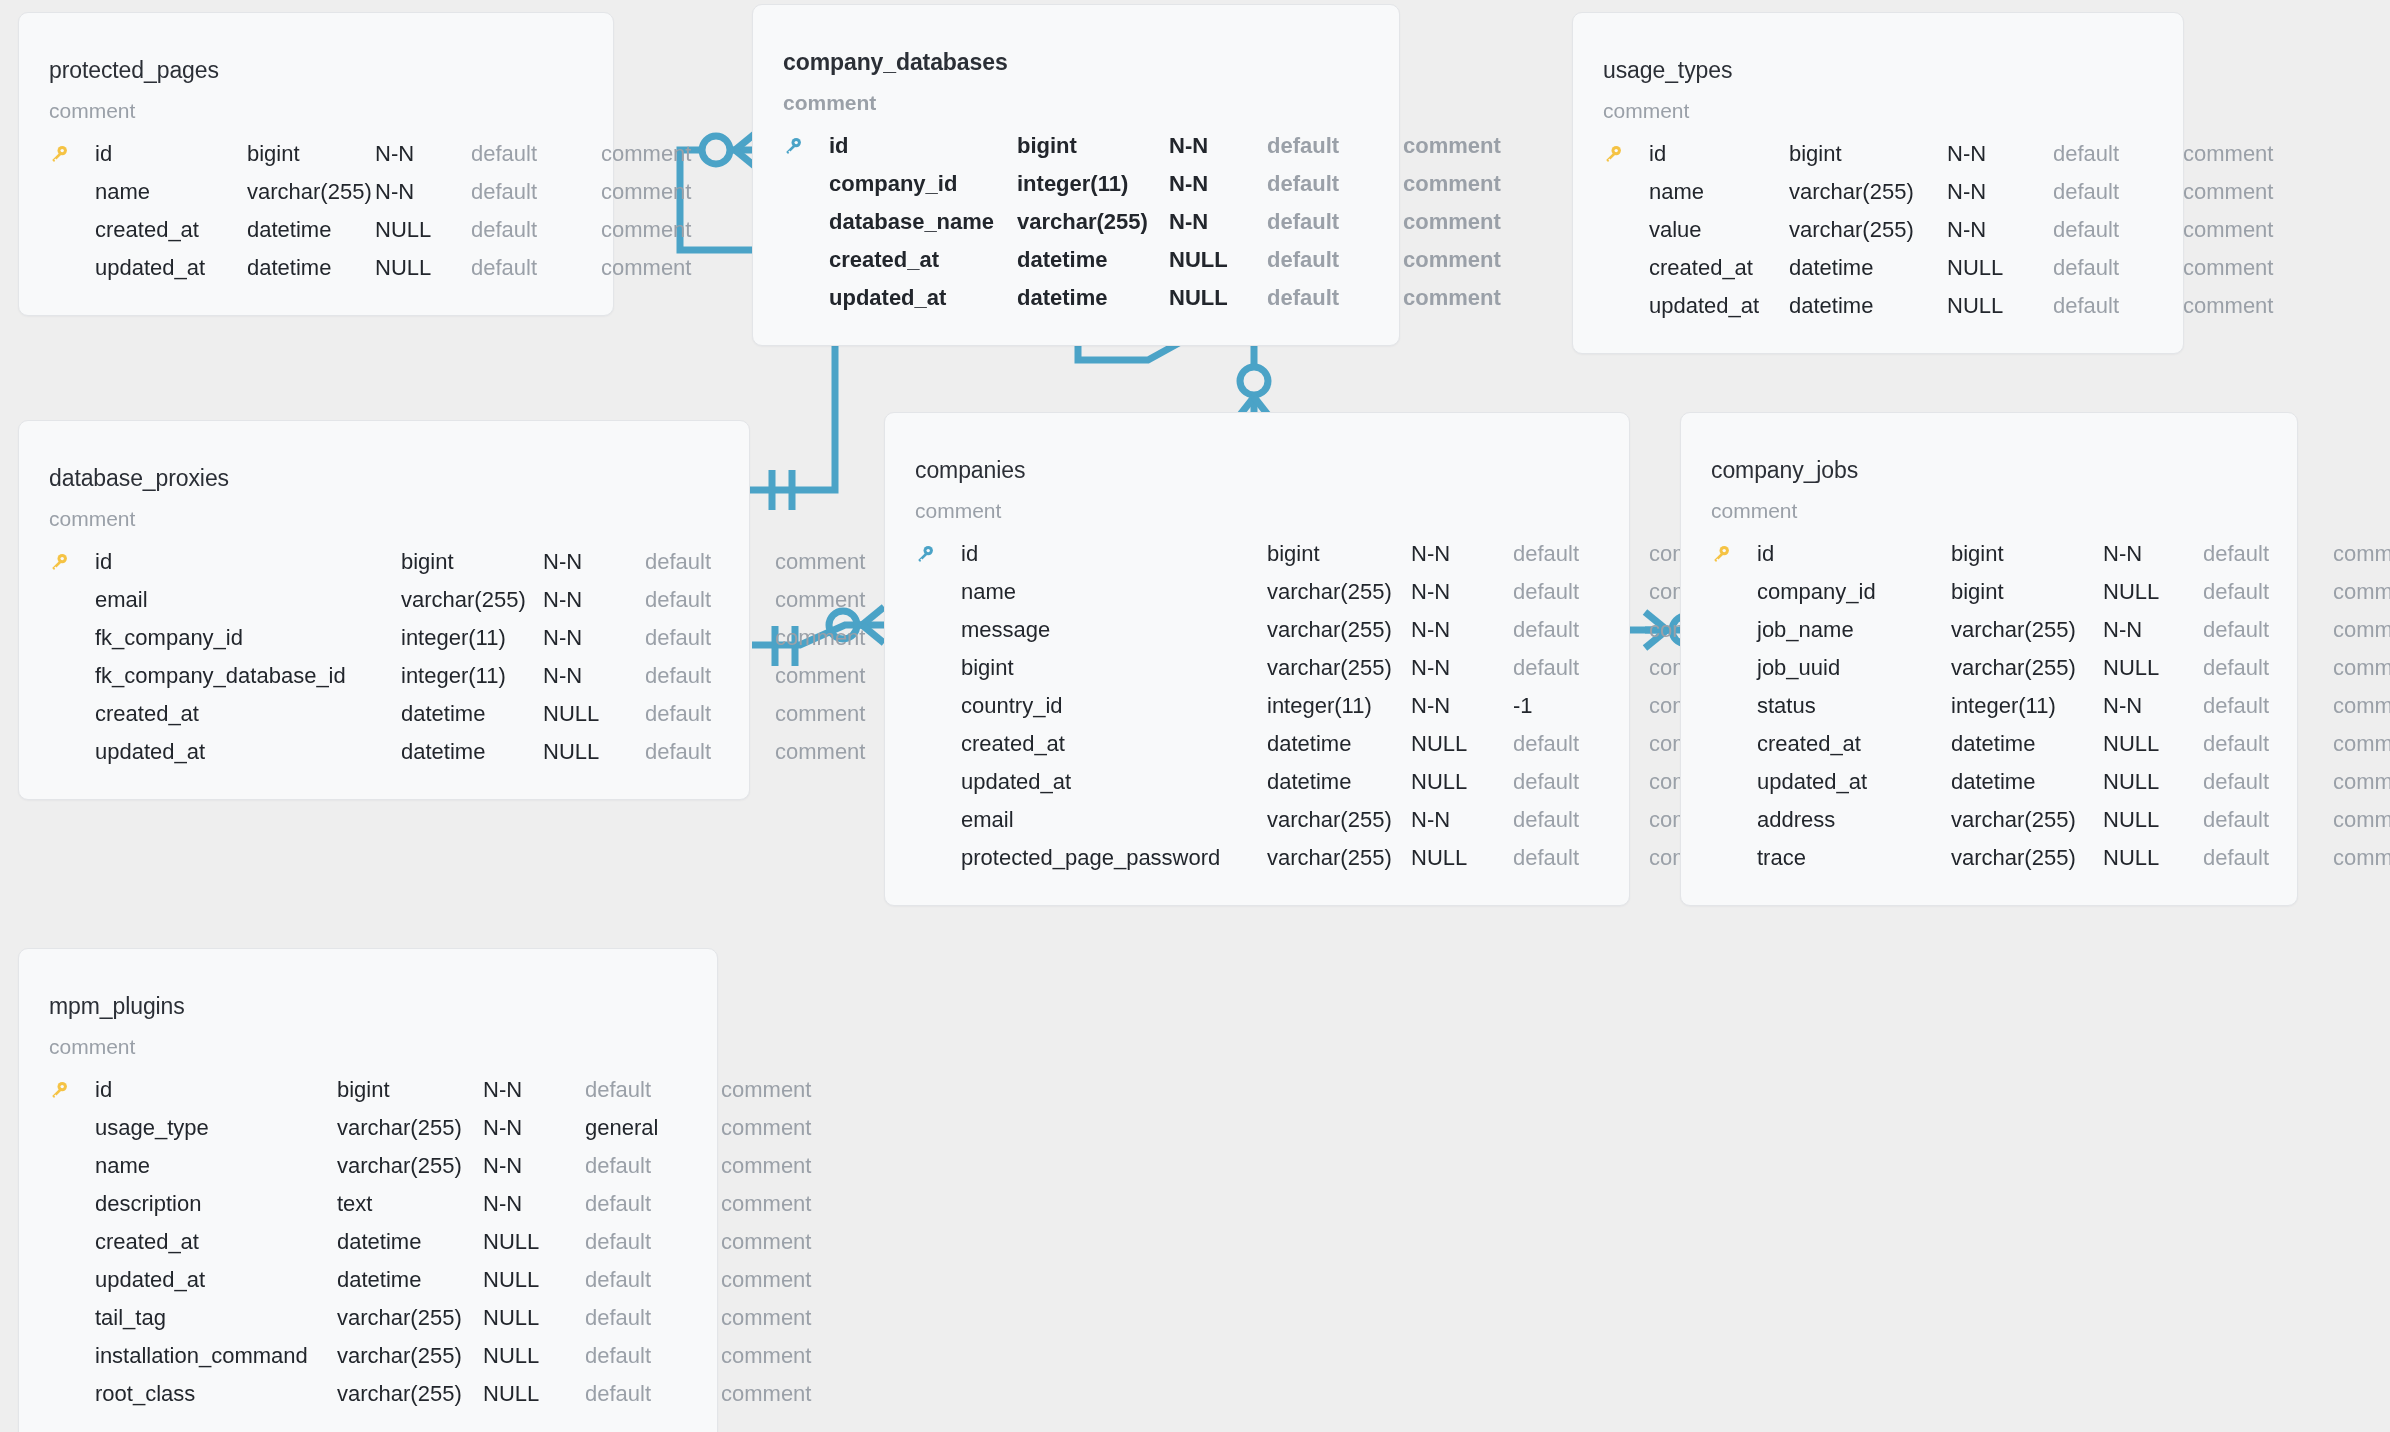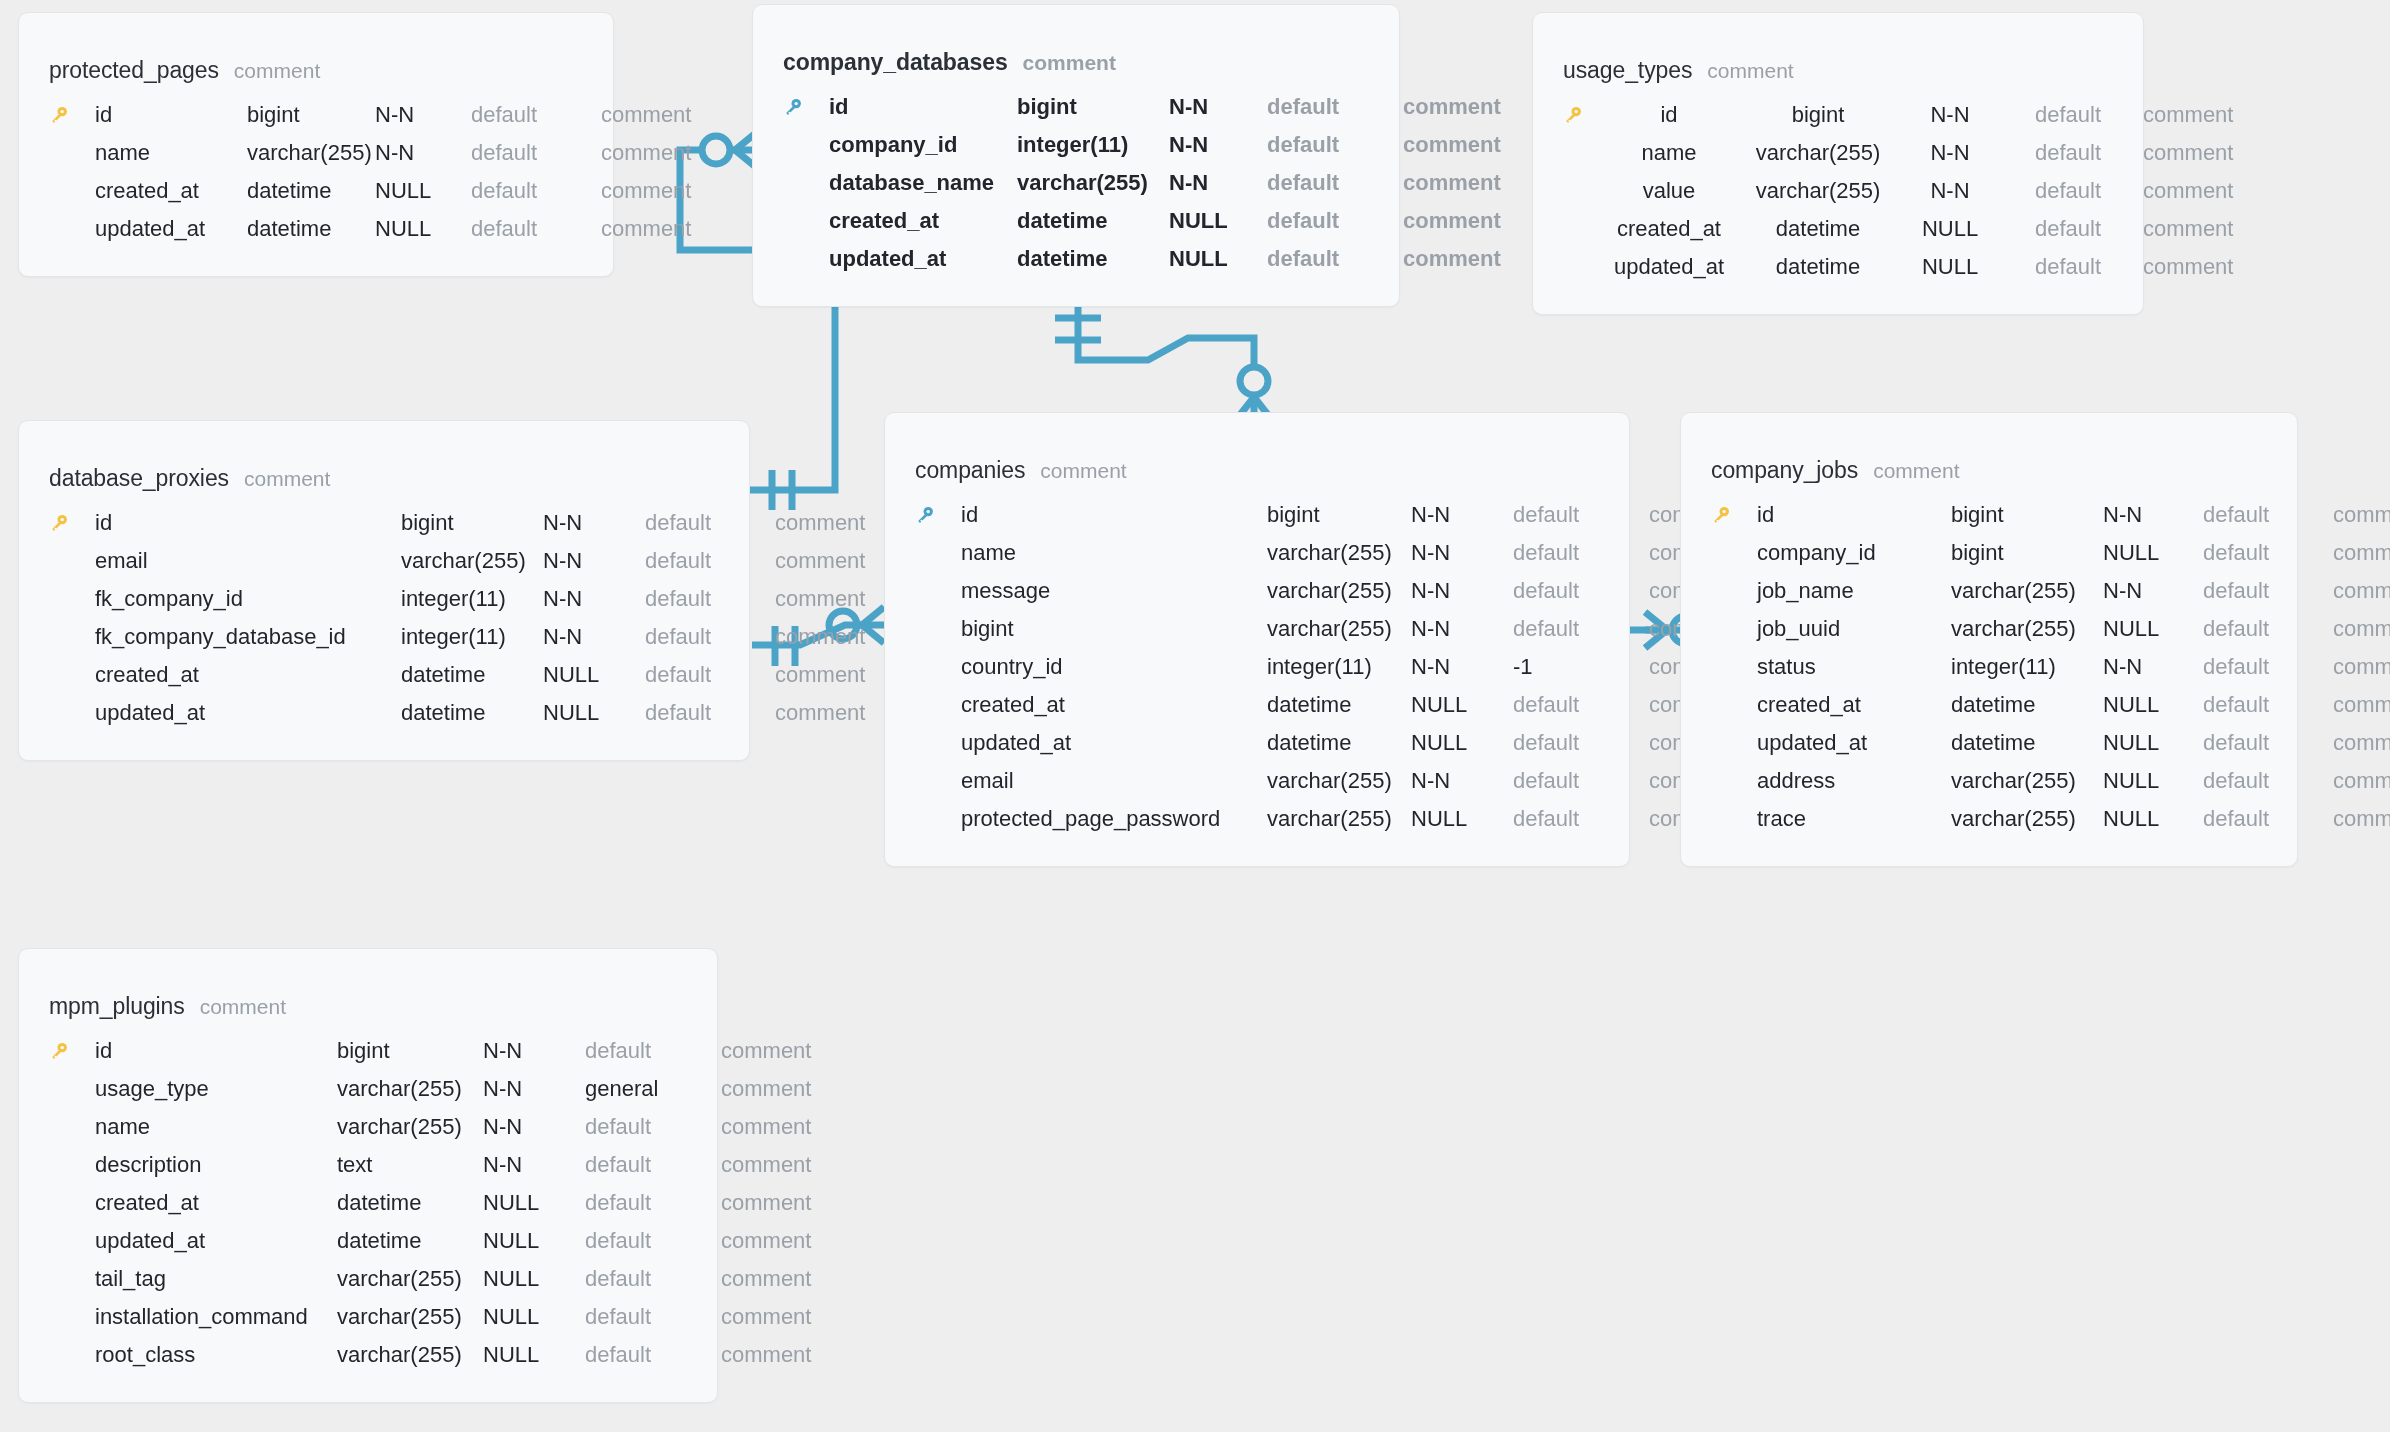--- a/index.html
+++ b/index.html
@@ -43,20 +43,21 @@
     z-index: 2;
     padding: 44px 0 28px 0;
   }
 
   .table-head {
     display: flex;
     align-items: baseline;
     gap: 15px;
     padding: 0 26px 0 30px;
     margin-bottom: 12px;
+    flex-direction: column;
   }
   .table-title {
     font-size: 23px;
     color: #2b2f36;
     letter-spacing: -0.1px;
     white-space: nowrap;
   }
   .table-comment {
     font-size: 21px;
     color: #9aa0a8;
@@ -257,21 +258,21 @@
         <span class="keycell"></span>
         <span class="cell">updated_at</span>
         <span class="cell">datetime</span>
         <span class="cell">NULL</span>
         <span class="cell muted">default</span>
         <span class="cell muted">comment</span>
       </div>
     </div>
   </div>
 
-  <div class="table-card t-usage_types" style="left:1532px; top:12px; width:612px;text-align:center;">
+  <div class="table-card t-usage_types" style="left:1572px; top:12px; width:612px;">
     <div class="table-head">
       <span class="table-title">usage_types</span>
       <span class="table-comment">comment</span>
     </div>
     <div class="rows">
       <div class="row">
         <span class="keycell">
             <svg width="20" height="20" viewBox="0 0 20 20">
               <g fill="#f5c344">
                 <circle cx="13.2" cy="6.6" r="4.7"></circle>

